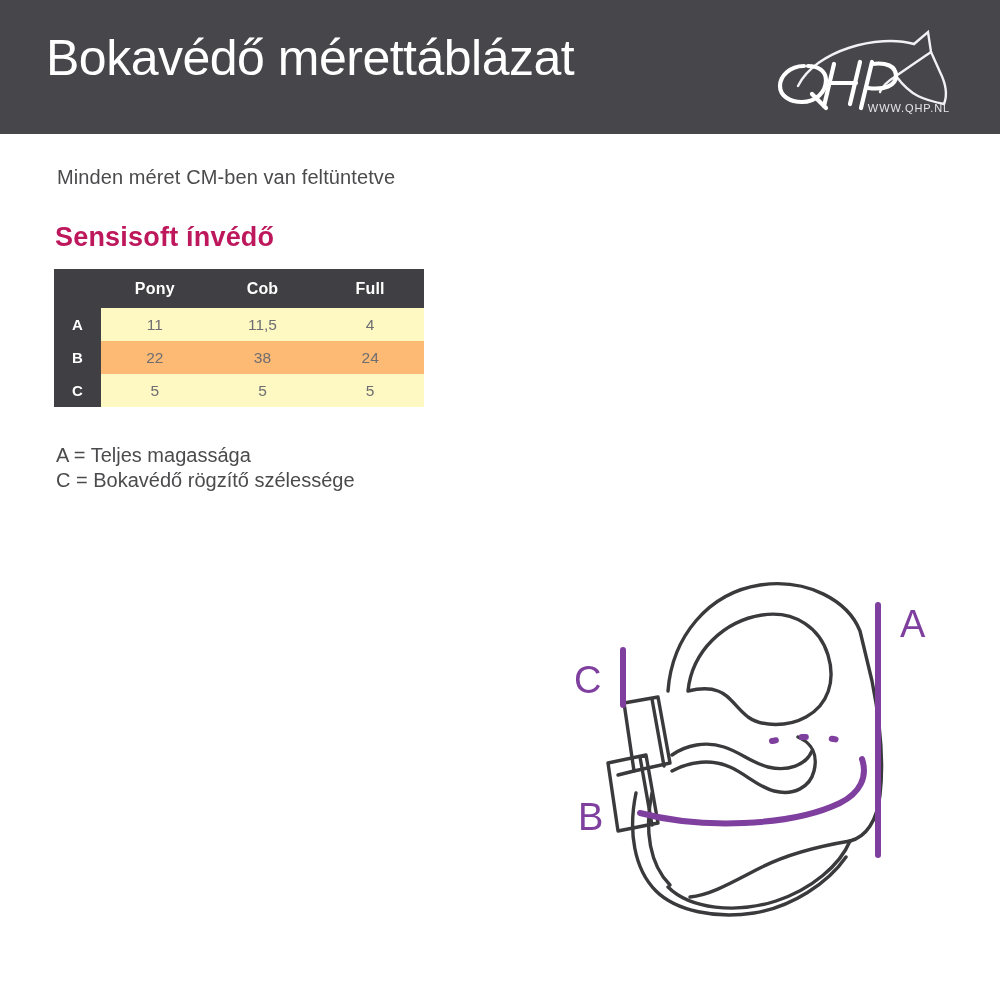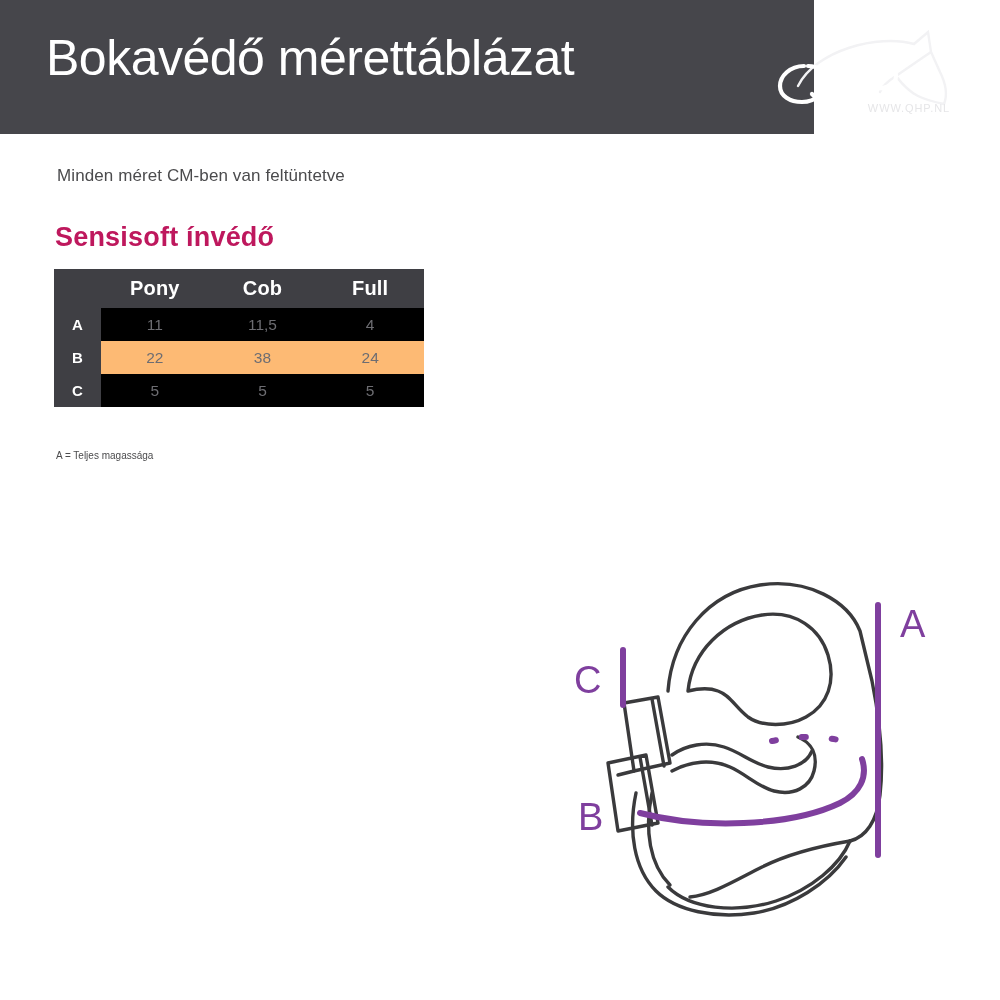--- a/index.html
+++ b/index.html
@@ -13,21 +13,21 @@
     font-family: "Liberation Sans", sans-serif;
     overflow: hidden;
     position: relative;
   }
 
   
   .header-bar {
     position: absolute;
     left: 0;
     top: 0;
-    width: 814px;
+    width: 1000px;
     height: 134px;
     background: #46464b;
     box-sizing: border-box;
   }
   .header-title {
     position: absolute;
     left: 46px;
     top: 30px;
     font-size: 50px;
     font-weight: 400;
@@ -55,21 +55,21 @@
     color: #e6e6e8;
     white-space: nowrap;
     font-family: "Liberation Sans", sans-serif;
   }
 
   
   .subtitle {
     position: absolute;
     left: 57px;
     top: 166px;
-    font-size: 17px;
+    font-size: 20px;
     color: #4b4b4d;
     letter-spacing: 0.1px;
     white-space: nowrap;
   }
 
   
   .section-title {
     position: absolute;
     left: 55px;
     top: 222px;
@@ -97,50 +97,50 @@
   .size-table thead tr { height: 39px; }
   .size-table tbody tr { height: 33px; }
 
   .th-corner {
     width: 47px;
     background: #3f3f44;
   }
   .th-col {
     background: #3f3f44;
     color: #ffffff;
-    font-size: 20px;
+    font-size: 16px;
     font-weight: bold;
     text-align: center;
     vertical-align: middle;
     letter-spacing: 0.2px;
   }
   .row-label {
     background: #3f3f44;
     color: #ffffff;
     font-size: 15px;
     font-weight: bold;
     text-align: center;
     vertical-align: middle;
     width: 47px;
   }
   .cell {
     text-align: center;
     vertical-align: middle;
     font-size: 15.5px;
     color: #6d6d72;
-    background: #000000;
+    background: #fef9c3;
   }
   tr.alt .cell { background: #fdba74; }
 
   
   .legend {
     position: absolute;
     left: 56px;
     top: 443px;
-    font-size: 10px;
+    font-size: 20px;
     color: #4b4b4d;
     line-height: 25px;
   }
   .legend div { white-space: nowrap; }
 
   
   .diagram {
     position: absolute;
     left: 540px;
     top: 545px;
@@ -212,20 +212,21 @@
       <td class="row-label">C</td>
       <td class="cell">5</td>
       <td class="cell">5</td>
       <td class="cell">5</td>
     </tr>
   </tbody>
 </table>
 
 <div class="legend">
   <div>A = Teljes magassága</div>
+  <div>C = Bokavédő rögzítő szélessége</div>
 </div>
 
 <div class="diagram">
   <svg width="440" height="400" viewBox="0 0 440 400" xmlns="http://www.w3.org/2000/svg">
 
     <g fill="none" stroke="#3a3a3c" stroke-width="3.4" stroke-linecap="round" stroke-linejoin="round">
 
       <path d="M128 146
                C 132 92, 168 48, 220 40
                C 268 33, 308 56, 320 86

